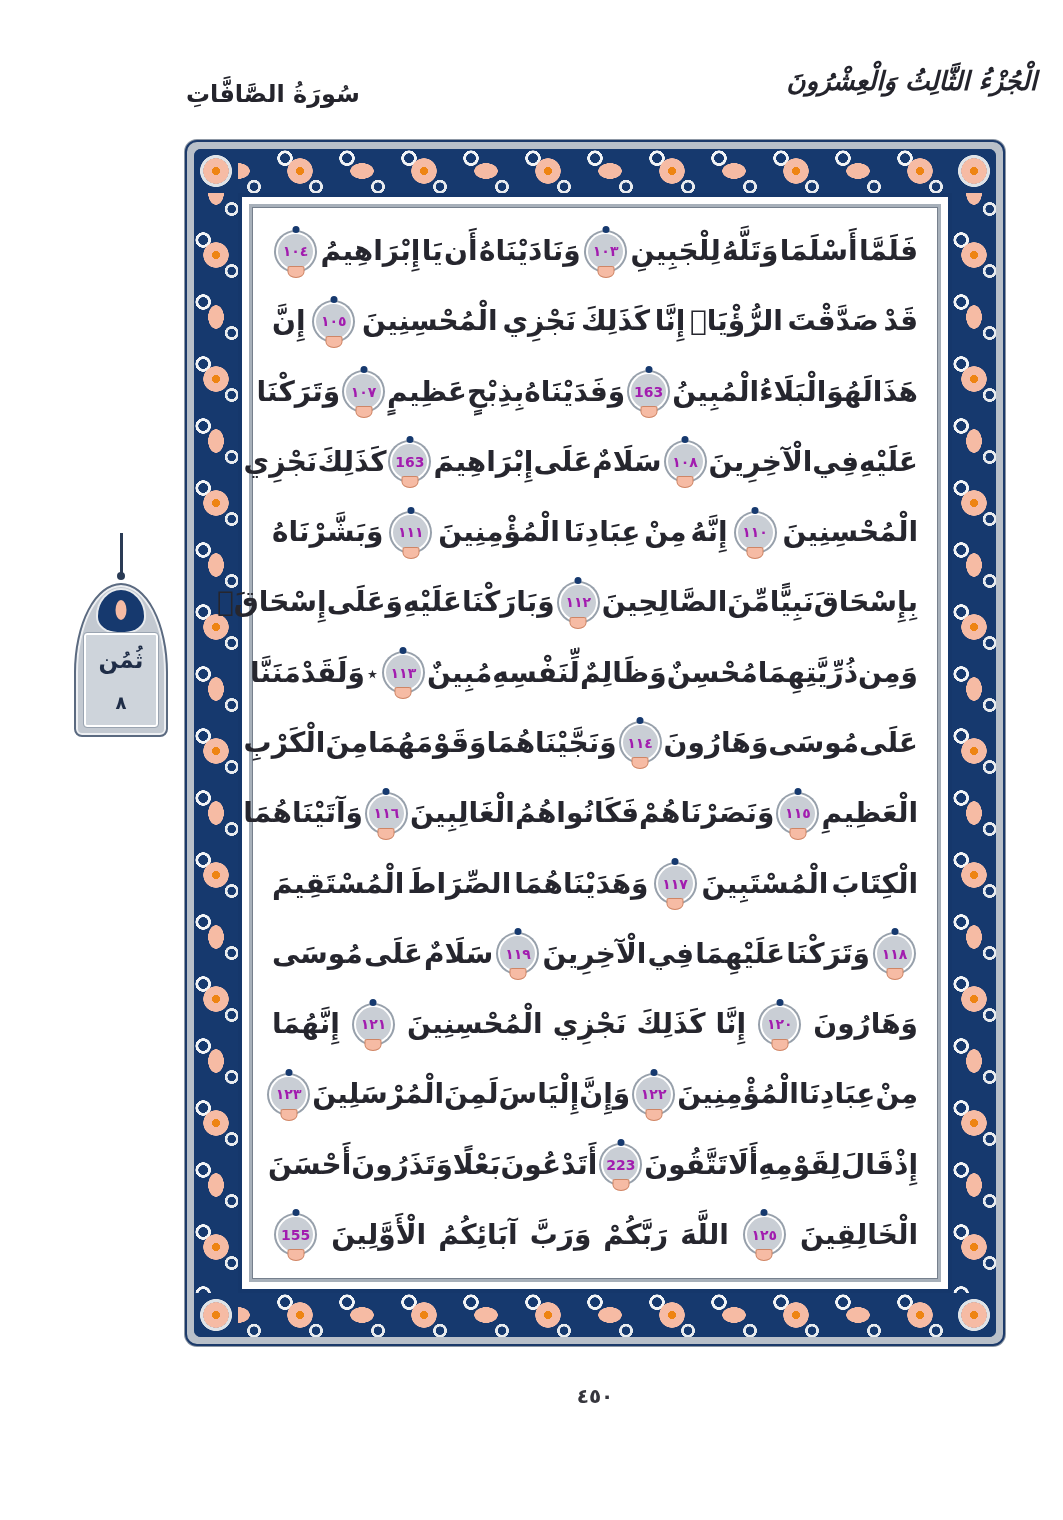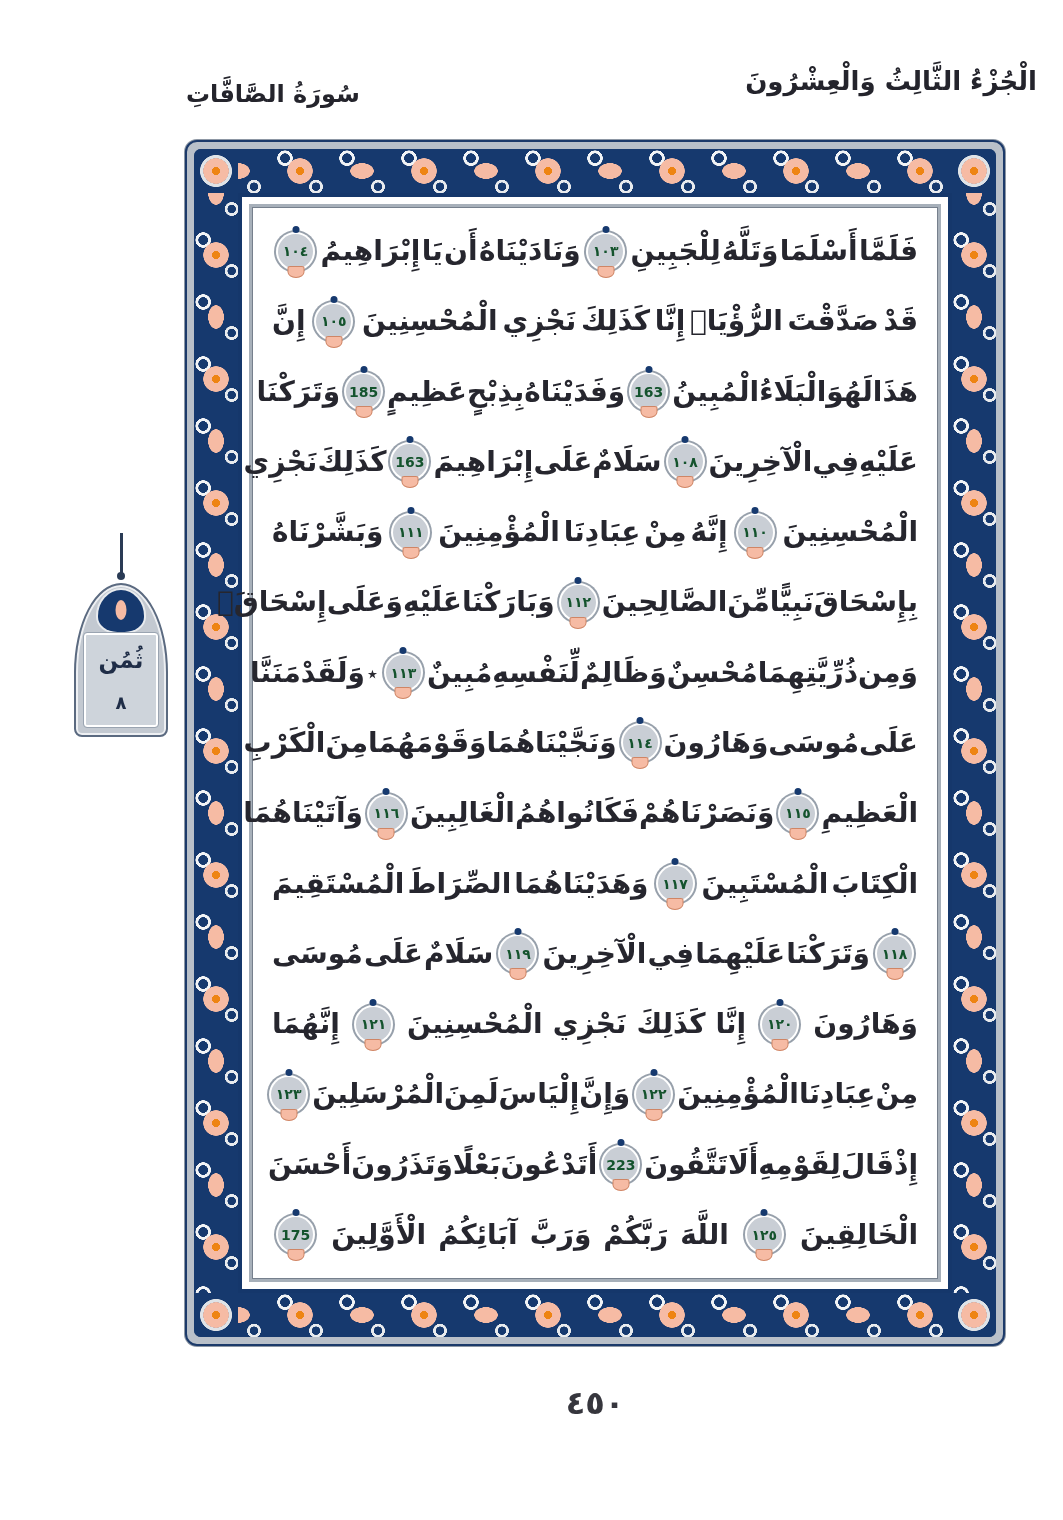--- a/index.html
+++ b/index.html
@@ -3,21 +3,21 @@
 <meta charset="utf-8">
 <style>
   html,body{margin:0;padding:0;}
   body{
     width:1063px;height:1520px;position:relative;background:#ffffff;
     font-family:"DejaVu Sans",sans-serif;overflow:hidden;
   }
   
   .juz-title{
     position:absolute;top:66px;right:26px;font-size:26px;font-weight:bold;
-    color:#24242c;direction:rtl;white-space:nowrap;
+    color:#24242c;direction:rtl;white-space:nowrap;font-style:italic;
   }
   .surah-title{
     position:absolute;top:80px;left:186px;font-size:24px;font-weight:bold;
     color:#24242c;direction:rtl;white-space:nowrap;
   }
   
   .frame{
     position:absolute;left:185px;top:140px;width:820px;height:1206px;
     background:#b9c0c9;border:2px solid #1c3a6a;border-radius:12px;
     padding:7px;box-sizing:border-box;
@@ -78,21 +78,21 @@
     direction:rtl;display:flex;justify-content:space-between;align-items:center;
     font-size:28px;font-weight:bold;color:#26262e;white-space:nowrap;
     line-height:1;height:60px;
   }
   .w{flex:0 0 auto;}
   .vmark{
     width:35px;height:35px;border-radius:50%;background:#c9ced5;
     position:relative;display:inline-flex;align-items:center;justify-content:center;
     box-shadow:0 0 0 2px #ffffff,0 0 0 4px #97a0ab;margin:0 6px;flex:0 0 auto;
   }
-  .vnum{font-size:14px;font-weight:bold;color:#14532d;line-height:1;}
+  .vnum{font-size:14px;font-weight:bold;color:#a21caf;line-height:1;}
   .vmark::before{
     content:"";position:absolute;top:-8px;left:50%;transform:translateX(-50%);
     width:7px;height:7px;border-radius:50%;background:#16396e;
   }
   .vmark::after{
     content:"";position:absolute;bottom:-9px;left:50%;transform:translateX(-50%);
     width:15px;height:10px;background:#f6bba4;border:1px solid #cf8565;
     border-radius:20% 20% 60% 60%;
   }
   .rub{font-size:20px;color:#2b2b33;flex:0 0 auto;margin:0 2px;}
@@ -121,21 +121,21 @@
   .thumn-panel{
     position:absolute;left:8px;right:8px;bottom:8px;height:90px;background:#ced4db;
     border:2px solid #ffffff;outline:1px solid #9aa4b1;border-radius:3px;
     display:flex;flex-direction:column;align-items:center;justify-content:center;gap:19px;
   }
   .thumn-label{font-size:23px;font-weight:bold;color:#1f2d47;direction:rtl;}
   .thumn-number{font-size:18px;font-weight:bold;color:#1f2d47;}
   
   .page-number{
     position:absolute;top:1384px;left:185px;width:820px;text-align:center;
-    font-size:32px;font-weight:bold;color:#36363d;
+    font-size:20px;font-weight:bold;color:#36363d;
   }
 </style>
 </head>
 <body>
 
 <div class="juz-title">الْجُزْءُ الثَّالِثُ وَالْعِشْرُونَ</div>
 <div class="surah-title">سُورَةُ الصَّافَّاتِ</div>
 
 <div class="frame">
   <div class="band-box">
@@ -184,21 +184,21 @@
               <span class="w">لَهُوَ</span>
               <span class="w">الْبَلَاءُ</span>
               <span class="w">الْمُبِينُ</span>
               <span class="vmark">
                 <span class="vnum">163</span>
               </span>
               <span class="w">وَفَدَيْنَاهُ</span>
               <span class="w">بِذِبْحٍ</span>
               <span class="w">عَظِيمٍ</span>
               <span class="vmark">
-                <span class="vnum">185</span>
+                <span class="vnum">١٠٧</span>
               </span>
               <span class="w">وَتَرَكْنَا</span>
             </div>
             <div class="qline">
               <span class="w">عَلَيْهِ</span>
               <span class="w">فِي</span>
               <span class="w">الْآخِرِينَ</span>
               <span class="vmark">
                 <span class="vnum">١٠٨</span>
               </span>
@@ -350,21 +350,21 @@
               <span class="w">الْخَالِقِينَ</span>
               <span class="vmark">
                 <span class="vnum">١٢٥</span>
               </span>
               <span class="w">اللَّهَ</span>
               <span class="w">رَبَّكُمْ</span>
               <span class="w">وَرَبَّ</span>
               <span class="w">آبَائِكُمُ</span>
               <span class="w">الْأَوَّلِينَ</span>
               <span class="vmark">
-                <span class="vnum">175</span>
+                <span class="vnum">155</span>
               </span>
             </div>
           </div>
       </div>
     </div>
   </div>
 </div>
 
 <div class="thumn">
   <div class="thumn-line"></div>

